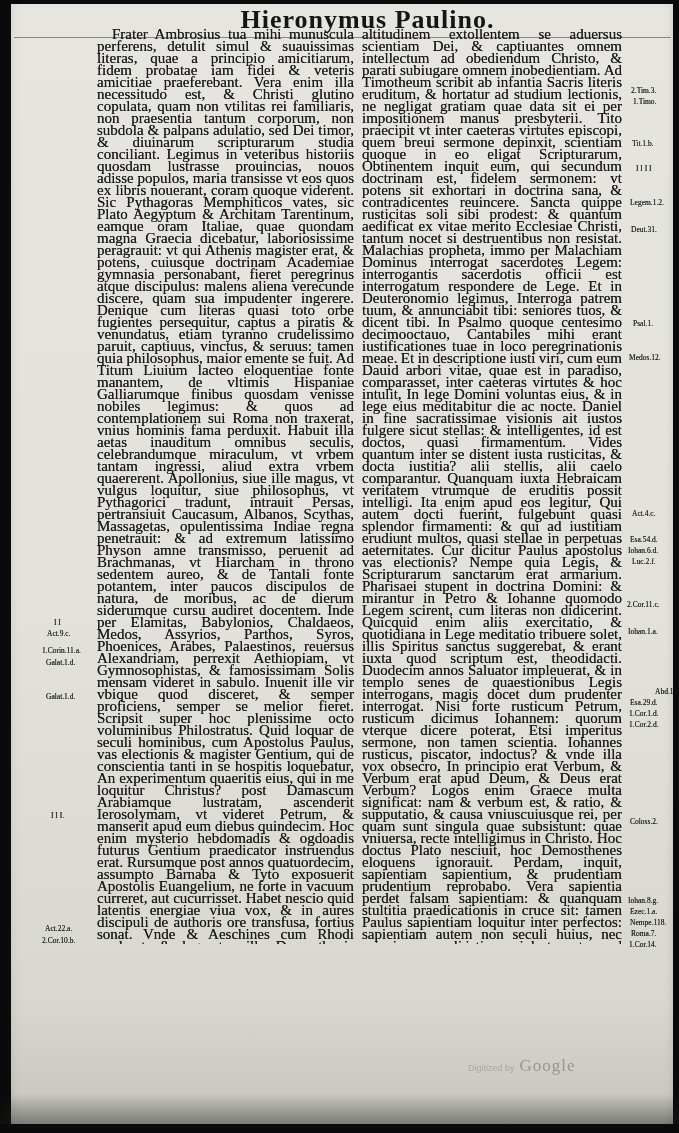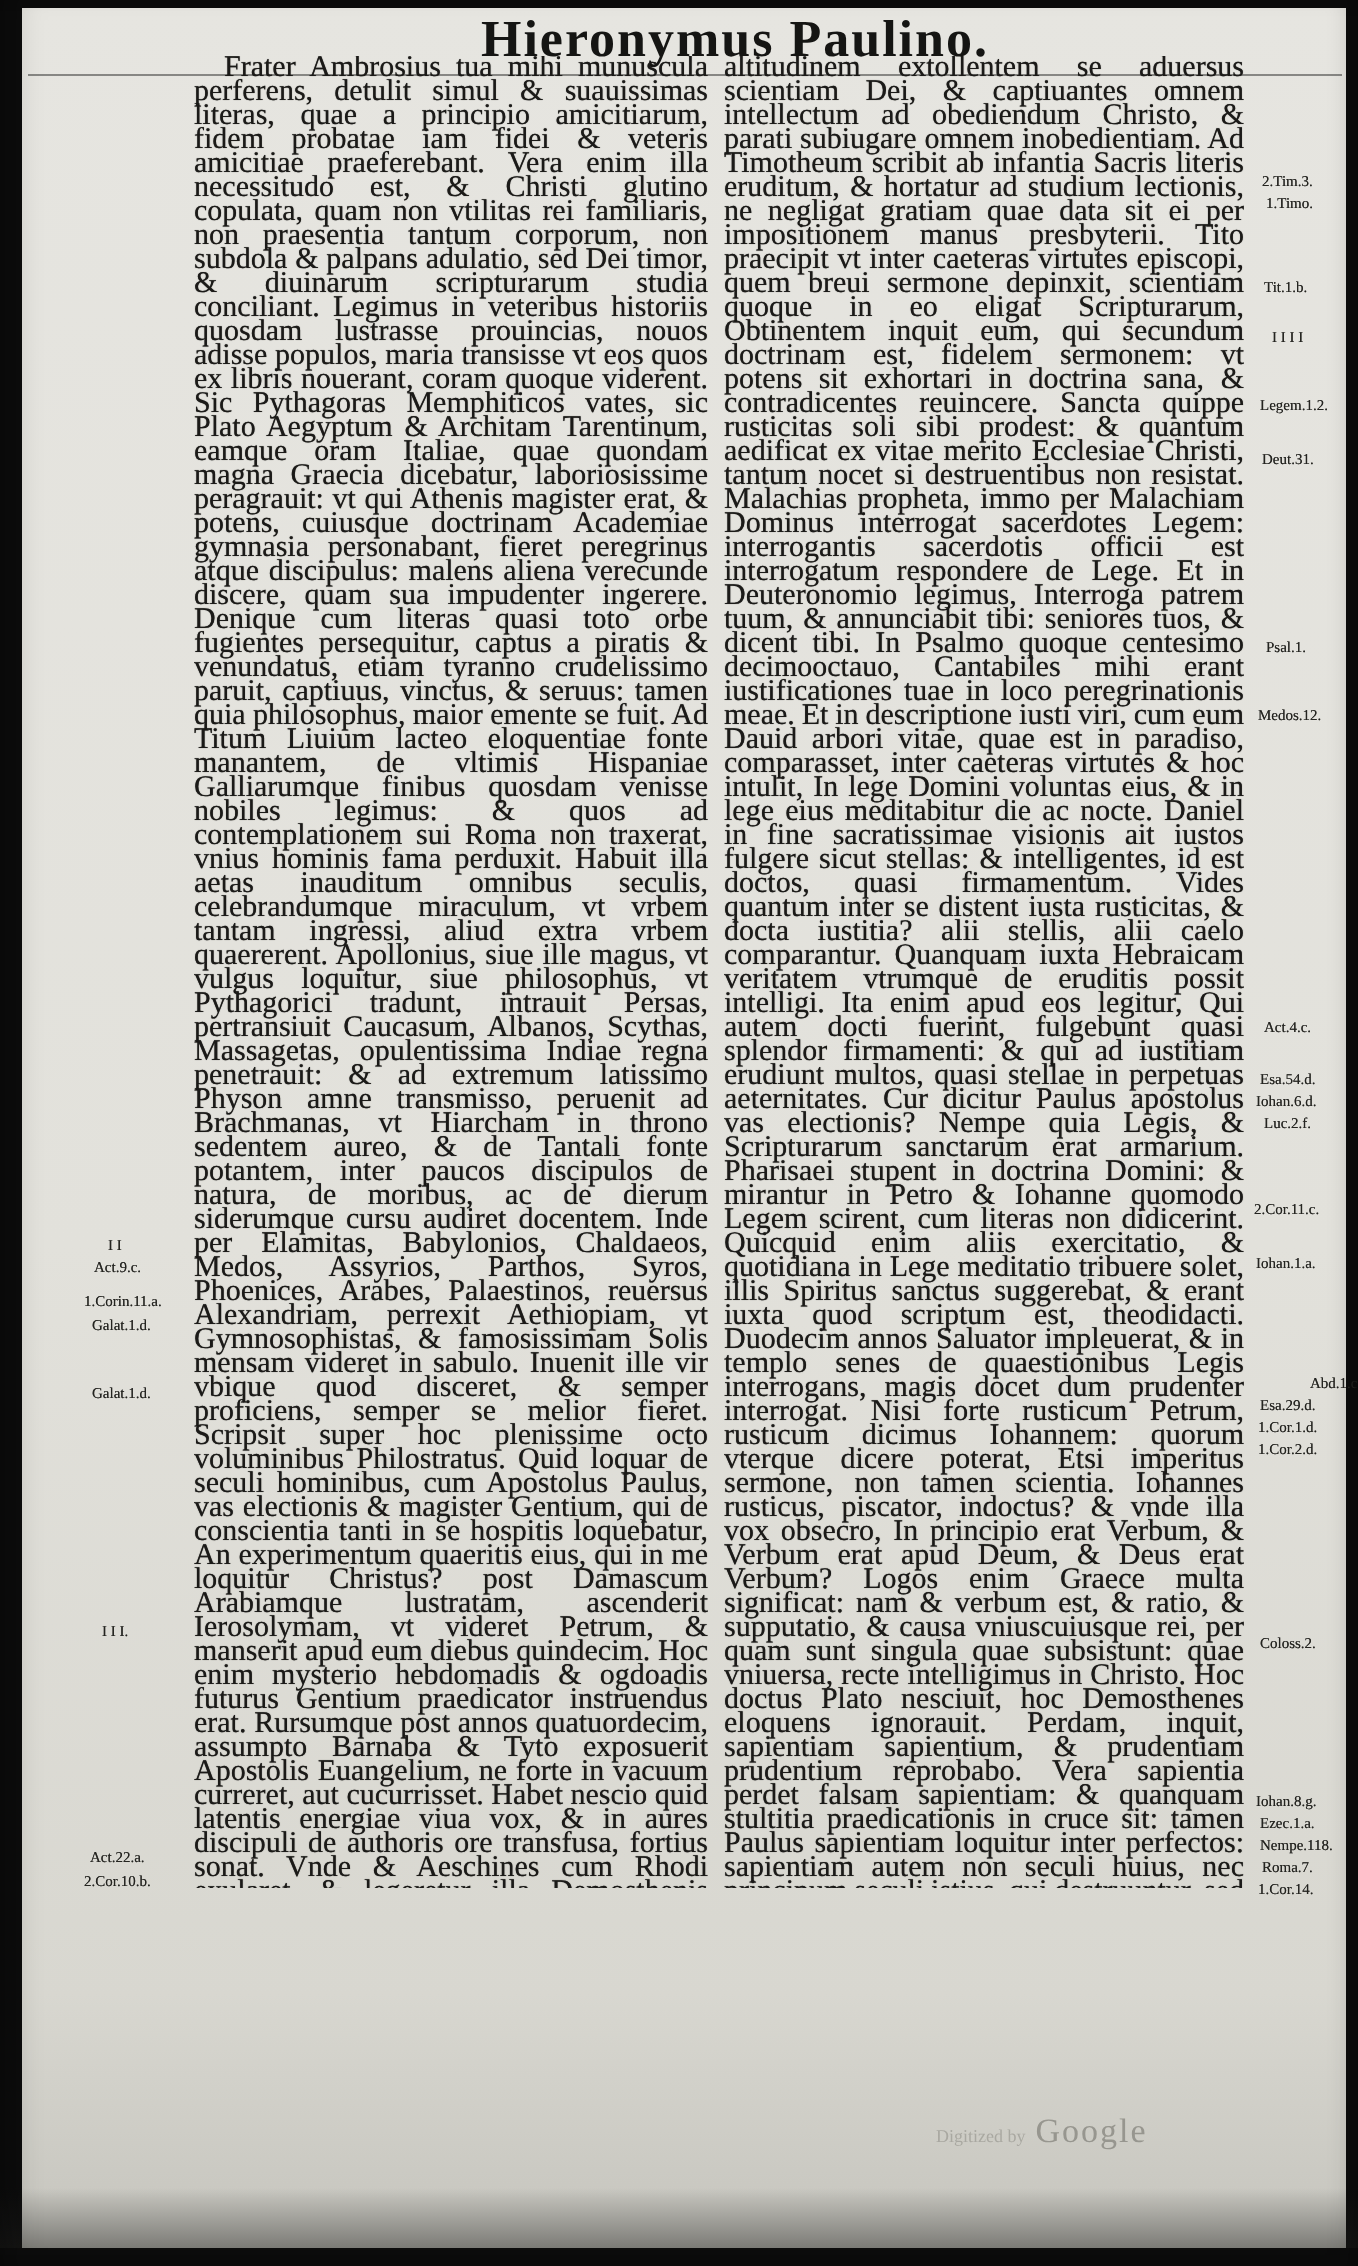--- a/index.html
+++ b/index.html
@@ -45,21 +45,21 @@
   .mnote{
     position:absolute;
     font-size:7.5px;line-height:9px;color:#242420;
     white-space:nowrap;
     text-shadow:0 0 0.3px rgba(20,20,18,.7);
   }
   .watermark{
     position:absolute;left:468px;top:1056px;
     display:flex;align-items:baseline;gap:5px;
   }
-  .wm-text{font-size:9px;color:#a9a8a1;font-family:Liberation Serif, serif;}
+  .wm-text{font-size:9px;color:#a9a8a1;font-family:Liberation Sans, sans-serif;}
   .wm-brand{font-size:17px;color:#97968f;letter-spacing:1px;font-family:"Liberation Serif",serif;}
 </style>
 </head>
 <body>
 
 <div class="page">
 
   <div class="edge top"></div>
   <div class="edge left"></div>
   <div class="edge right"></div>

